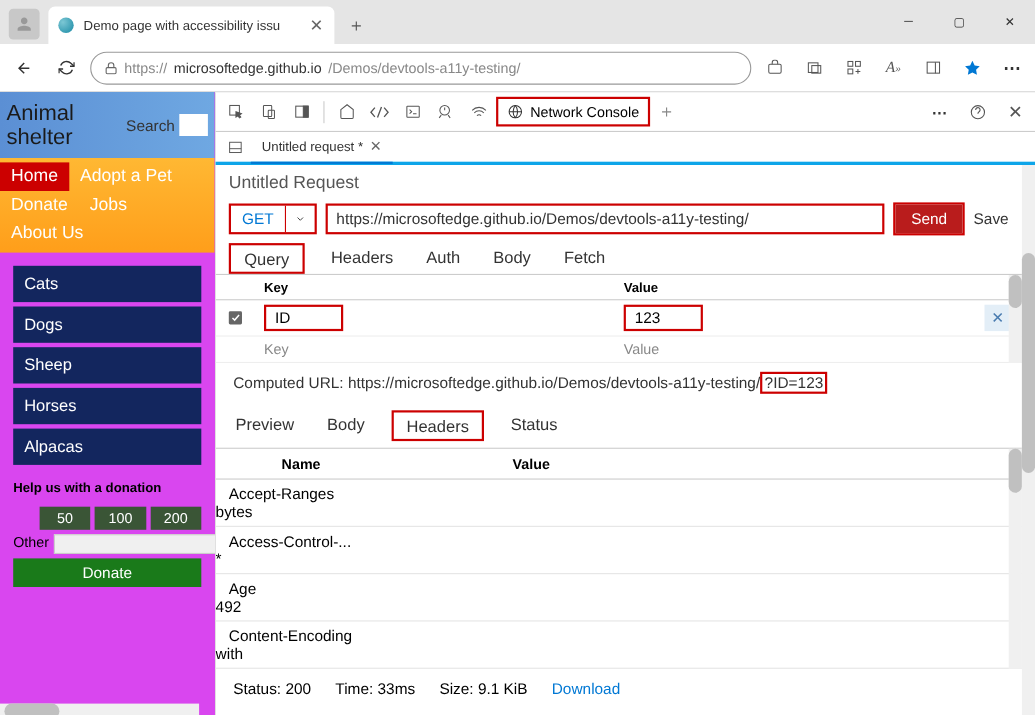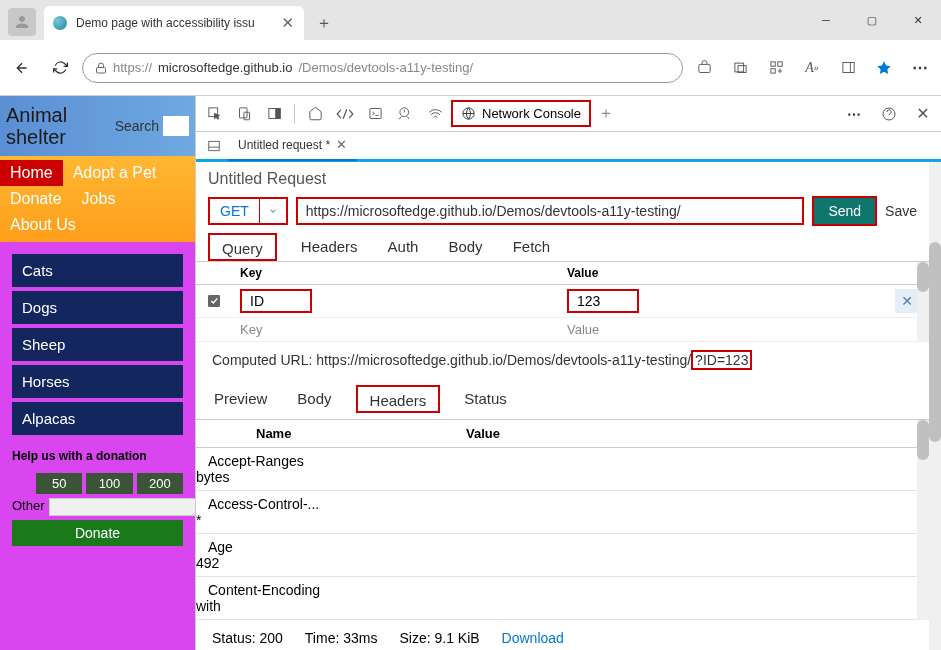--- a/index.html
+++ b/index.html
@@ -11,21 +11,21 @@
     .profile-icon svg { fill: #999; }
     .browser-tab { height: 34px; background: #fff; border-radius: 6px 6px 0 0; display: flex; align-items: center; padding: 0 10px 0 8px; min-width: 260px; gap: 8px; font-size: 12px; color: #333; }
     .favicon { width: 16px; height: 16px; display: flex; align-items: center; justify-content: center; }
     .favicon-circle { width: 14px; height: 14px; border-radius: 50%; background: radial-gradient(circle at 30% 30%, #7cc7d4, #1a8aa5); }
     .tab-close { color: #666; font-size: 15px; margin-left: auto; }
     .new-tab { width: 28px; height: 28px; display: flex; align-items: center; justify-content: center; color: #555; font-size: 16px; margin-left: 6px; margin-bottom: 3px; }
     .win-controls { margin-left: auto; display: flex; height: 40px; }
     .win-btn { width: 46px; display: flex; align-items: center; justify-content: center; color: #333; font-size: 11px; }
 
     
-    .addressbar { height: 56px; background: #fff; border-bottom: 1px solid #d0d0d0; display: flex; align-items: center; padding: 0 6px; gap: 6px; }
+    .addressbar { height: 44px; background: #fff; border-bottom: 1px solid #d0d0d0; display: flex; align-items: center; padding: 0 6px; gap: 6px; }
     .nav-btn { width: 32px; height: 32px; display: flex; align-items: center; justify-content: center; color: #555; }
     .url-box { flex: 1; height: 30px; border: 1px solid #999; border-radius: 15px; display: flex; align-items: center; padding: 0 12px; gap: 6px; font-size: 13px; color: #888; }
     .url-box .domain { color: #333; }
     .tool-icon { width: 30px; height: 30px; display: flex; align-items: center; justify-content: center; color: #555; }
     .star-icon { color: #0078d4; }
     .dots-trigger { width: 30px; height: 30px; display: flex; align-items: center; justify-content: center; color: #333; font-size: 16px; font-weight: bold; }
 
     
     .content { display: flex; height: 570px; background: #fff; }
 
@@ -66,21 +66,21 @@
     .req-tab { height: 30px; padding: 0 10px; display: flex; align-items: center; gap: 6px; font-size: 12px; color: #333; border-bottom: 2px solid #0078d4; }
     .req-tab-close { color: #666; font-size: 13px; }
     .dt-body { flex: 1; display: flex; flex-direction: column; overflow: hidden; font-size: 13px; }
     .req-name { padding: 8px 12px; font-size: 16px; color: #555; }
     .req-url-row { display: flex; align-items: center; padding: 0 12px; gap: 8px; }
     .method-sel { display: flex; align-items: center; border: 2px solid #cc0000; font-size: 14px; }
     .method-sel .m-label { padding: 4px 10px; color: #0078d4; }
     .method-sel .m-chev { padding: 4px 8px; border-left: 1px solid #cc0000; }
     .url-input { flex: 1; border: 2px solid #cc0000; padding: 4px 8px; font-size: 14px; color: #333; }
     .send-btn-wrap { border: 2px solid #cc0000; padding: 0; }
-    .send-btn { background: #0f766e; color: #fff; padding: 5px 14px; font-size: 14px; }
+    .send-btn { background: #b91c1c; color: #fff; padding: 5px 14px; font-size: 14px; }
     .save-btn { color: #333; font-size: 14px; }
     .req-tabs { display: flex; gap: 18px; padding: 6px 12px 0; align-items: flex-end; }
     .req-tab-item { padding: 6px 6px; font-size: 15px; color: #333; }
     .req-tab-item.active { border-bottom: 3px solid #0078d4; }
     .req-tab-item.boxed { border: 2px solid #cc0000; padding: 5px 12px 2px; }
     .kv-table { border-top: 1px solid #ccc; }
     .kv-header { display: flex; font-size: 12px; font-weight: bold; padding: 4px 0; border-bottom: 1px solid #ccc; }
     .kv-check-col { width: 36px; }
     .kv-key-col { width: 327px; padding-left: 8px; }
     .kv-val-col { flex: 1; padding-left: 8px; }

